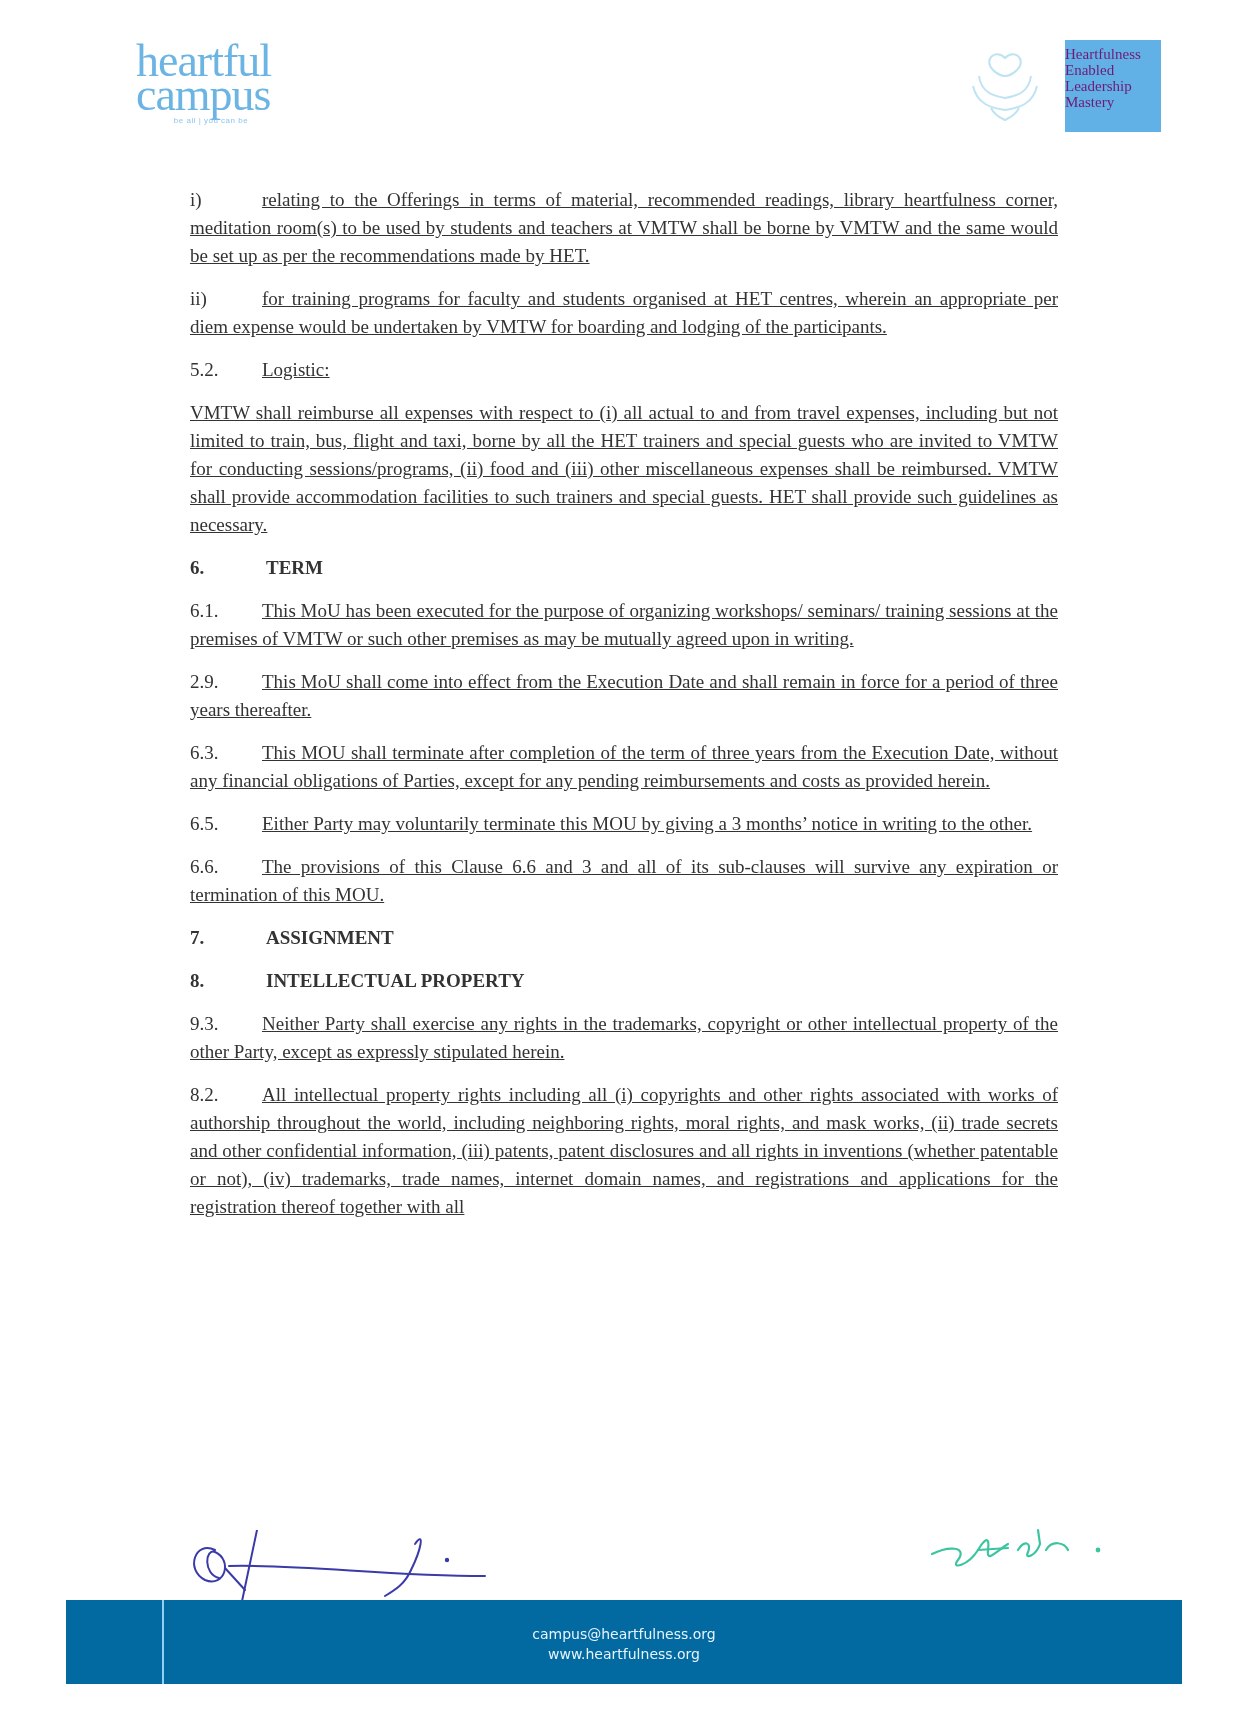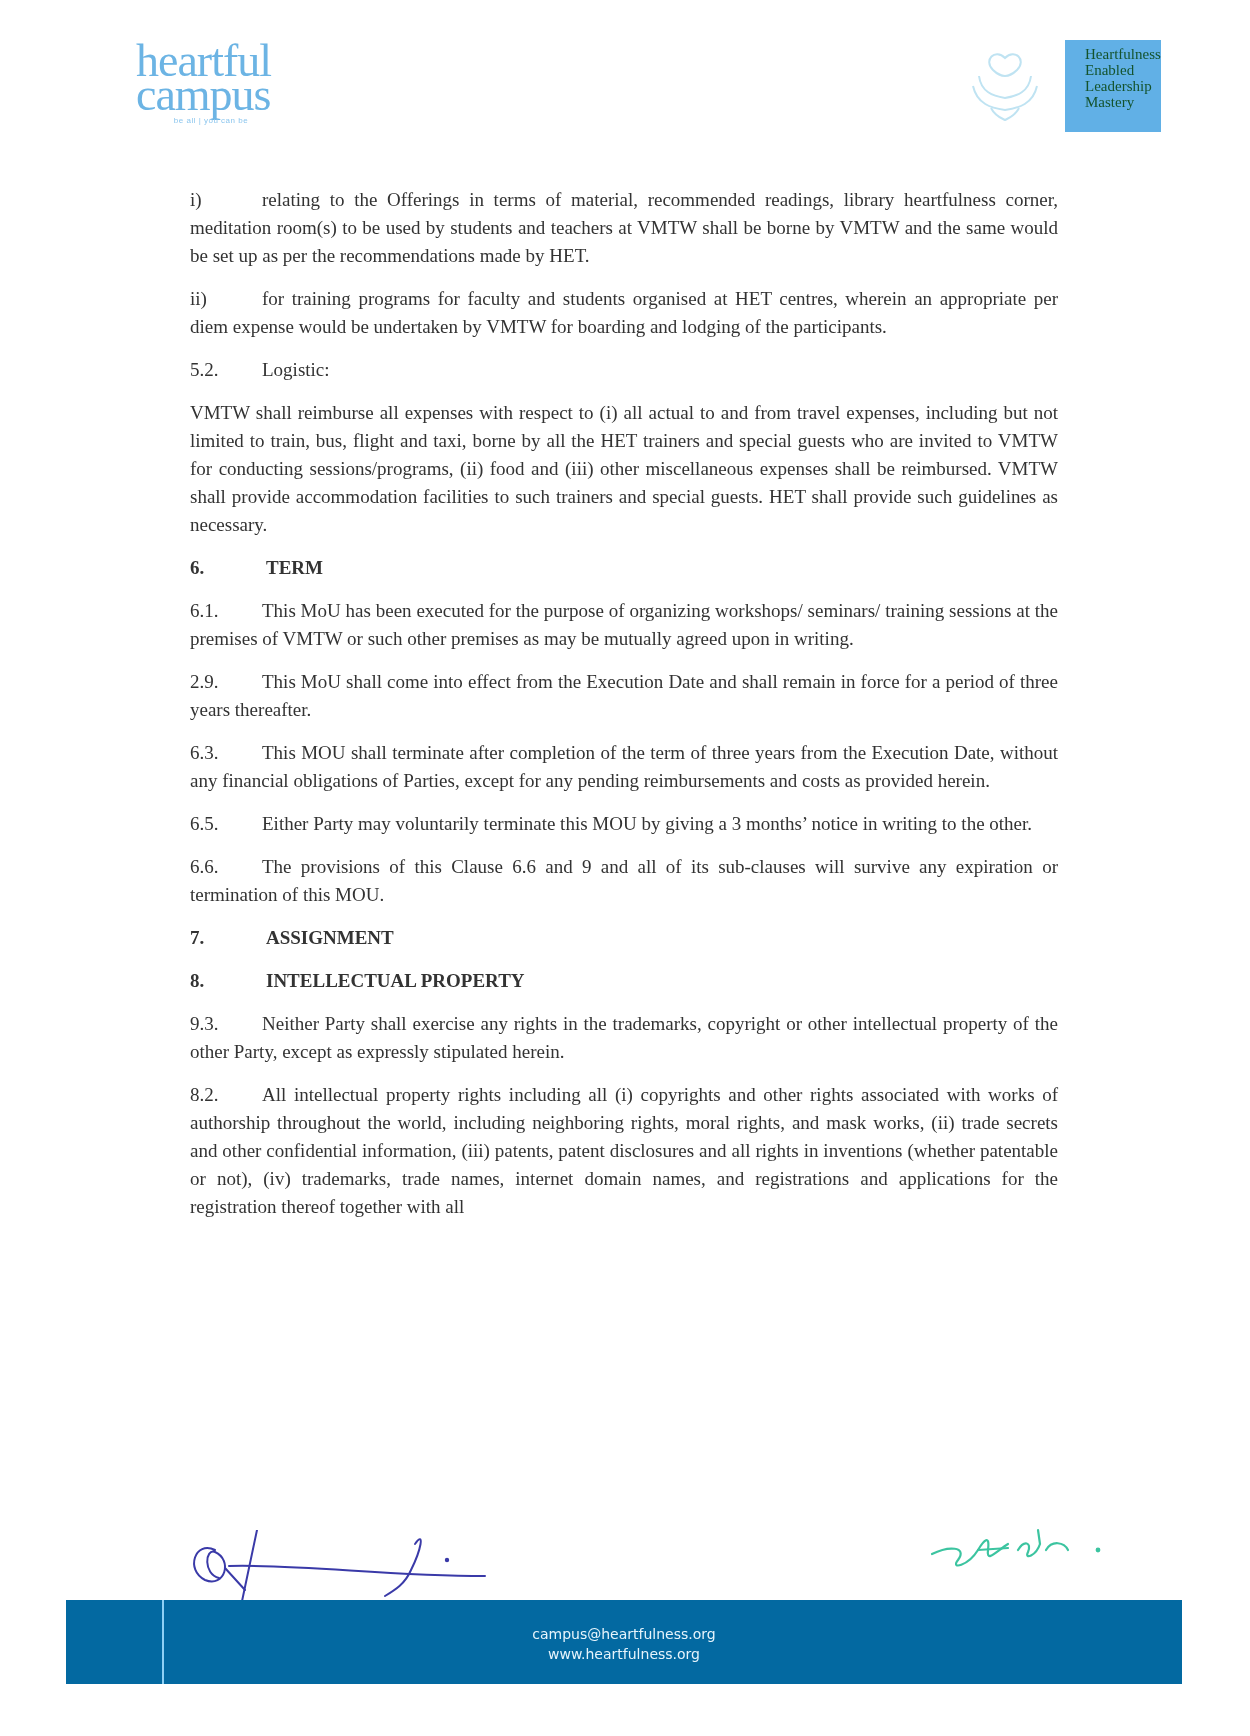--- a/index.html
+++ b/index.html
@@ -3,25 +3,25 @@
 <meta charset="utf-8">
 <style>
   html, body { margin: 0; padding: 0; background: #ffffff; }
   body { width: 1250px; height: 1736px; position: relative; overflow: hidden;
          font-family: "Liberation Serif", serif; color: #333333; }
   .header-logo-left { position: absolute; left: 136px; top: 44px; width: 150px; color: #6cb4e4; }
   .logo-word { font-family: "Liberation Serif", serif; font-size: 46px; line-height: 34px; letter-spacing: -1px; display: block; }
   .logo-tag { font-family: "Liberation Sans", sans-serif; font-size: 8px; color: #8cc6ee; display: block; text-align: center; margin-top: 4px; letter-spacing: 0.5px; }
   .header-right { position: absolute; left: 965px; top: 40px; display: flex; align-items: flex-start; }
   .lotus { width: 80px; height: 80px; margin-right: 20px; margin-top: 6px; }
-  .helm-box { width: 96px; height: 92px; background: #61b0e6; color: #14532d; padding: 6px 0 0 20px; box-sizing: border-box;
+  .helm-box { width: 96px; height: 92px; background: #61b0e6; color: #701a75; padding: 6px 0 0 0; box-sizing: border-box;
               font-family: "Liberation Serif", serif; font-size: 15px; line-height: 16px; }
   .helm-box span { display: block; }
   .content { position: absolute; left: 190px; top: 186px; width: 868px; font-size: 19px; line-height: 28px; text-align: justify; }
-  .para { margin: 0 0 15px 0; }
+  .para { margin: 0 0 15px 0; text-decoration: underline; }
   .num { display: inline-block; width: 72px; }
   .heading { font-weight: bold; margin: 0 0 15px 0; }
   .heading .num { width: 76px; }
   .sig-left { position: absolute; left: 185px; top: 1530px; width: 310px; height: 80px; }
   .sig-right { position: absolute; left: 928px; top: 1520px; width: 200px; height: 60px; }
   .footer { position: absolute; left: 66px; top: 1600px; width: 1116px; height: 84px; background: #0369a1; }
   .footer-divider { position: absolute; left: 96px; top: 0; width: 2px; height: 84px; background: #8fd0f4; }
   .footer-text { position: absolute; left: 0; right: 0; top: 24px; text-align: center; color: #e6f4fc;
                  font-family: "DejaVu Sans", sans-serif; font-size: 14px; line-height: 20px; }
   .footer-text span { display: block; }
@@ -55,21 +55,21 @@
 <div class="content" id="content">
     <p class="para"><span class="num">i)</span><span>relating to the Offerings in terms of material, recommended readings, library heartfulness corner, meditation room(s) to be used by students and teachers at VMTW shall be borne by VMTW and the same would be set up as per the recommendations made by HET.</span></p>
     <p class="para"><span class="num">ii)</span><span>for training programs for faculty and students organised at HET centres, wherein an appropriate per diem expense would be undertaken by VMTW for boarding and lodging of the participants.</span></p>
     <p class="para"><span class="num">5.2.</span><span>Logistic:</span></p>
     <p class="para"><span>VMTW shall reimburse all expenses with respect to (i) all actual to and from travel expenses, including but not limited to train, bus, flight and taxi, borne by all the HET trainers and special guests who are invited to VMTW for conducting sessions/programs, (ii) food and (iii) other miscellaneous expenses shall be reimbursed. VMTW shall provide accommodation facilities to such trainers and special guests. HET shall provide such guidelines as necessary.</span></p>
     <p class="heading"><span class="num">6.</span><span>TERM</span></p>
     <p class="para"><span class="num">6.1.</span><span>This MoU has been executed for the purpose of organizing workshops/ seminars/ training sessions at the premises of VMTW or such other premises as may be mutually agreed upon in writing.</span></p>
     <p class="para"><span class="num">2.9.</span><span>This MoU shall come into effect from the Execution Date and shall remain in force for a period of three years thereafter.</span></p>
     <p class="para"><span class="num">6.3.</span><span>This MOU shall terminate after completion of the term of three years from the Execution Date, without any financial obligations of Parties, except for any pending reimbursements and costs as provided herein.</span></p>
     <p class="para"><span class="num">6.5.</span><span>Either Party may voluntarily terminate this MOU by giving a 3 months’ notice in writing to the other.</span></p>
-    <p class="para"><span class="num">6.6.</span><span>The provisions of this Clause 6.6 and 9 and all of its sub-clauses will survive any expiration or termination of this MOU.</span></p>
+    <p class="para"><span class="num">6.6.</span><span>The provisions of this Clause 6.6 and 3 and all of its sub-clauses will survive any expiration or termination of this MOU.</span></p>
     <p class="heading"><span class="num">7.</span><span>ASSIGNMENT</span></p>
     <p class="heading"><span class="num">8.</span><span>INTELLECTUAL PROPERTY</span></p>
     <p class="para"><span class="num">9.3.</span><span>Neither Party shall exercise any rights in the trademarks, copyright or other intellectual property of the other Party, except as expressly stipulated herein.</span></p>
     <p class="para"><span class="num">8.2.</span><span>All intellectual property rights including all (i) copyrights and other rights associated with works of authorship throughout the world, including neighboring rights, moral rights, and mask works, (ii) trade secrets and other confidential information, (iii) patents, patent disclosures and all rights in inventions (whether patentable or not), (iv) trademarks, trade names, internet domain names, and registrations and applications for the registration thereof together with all</span></p>
   </div>
 
 <svg class="sig-left" viewBox="0 0 310 80">
   <g fill="none" stroke="#3a3aa8" stroke-width="2" stroke-linecap="round">
     <path d="M30 20 C10 10 0 40 20 50 C40 58 48 30 30 22 C20 18 18 44 34 48"></path>
     <path d="M40 38 L60 60"></path>

